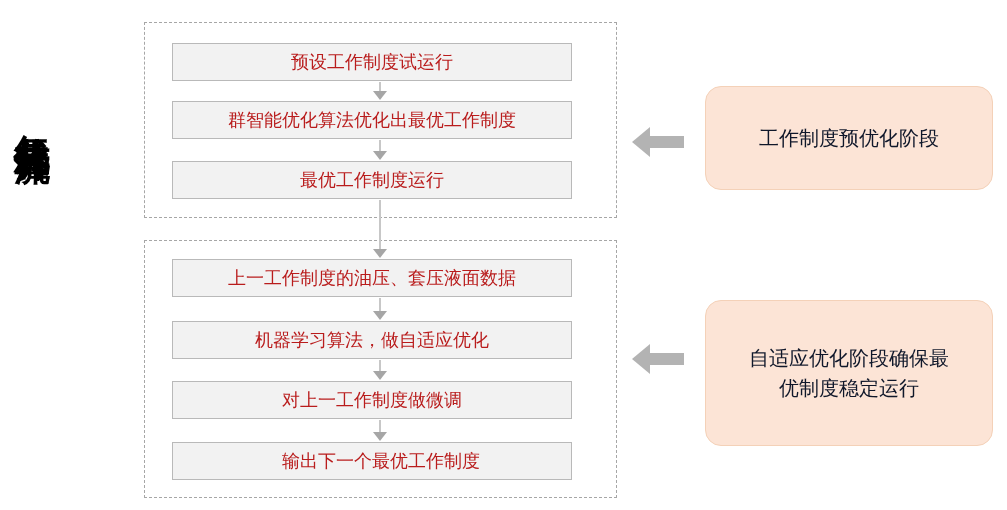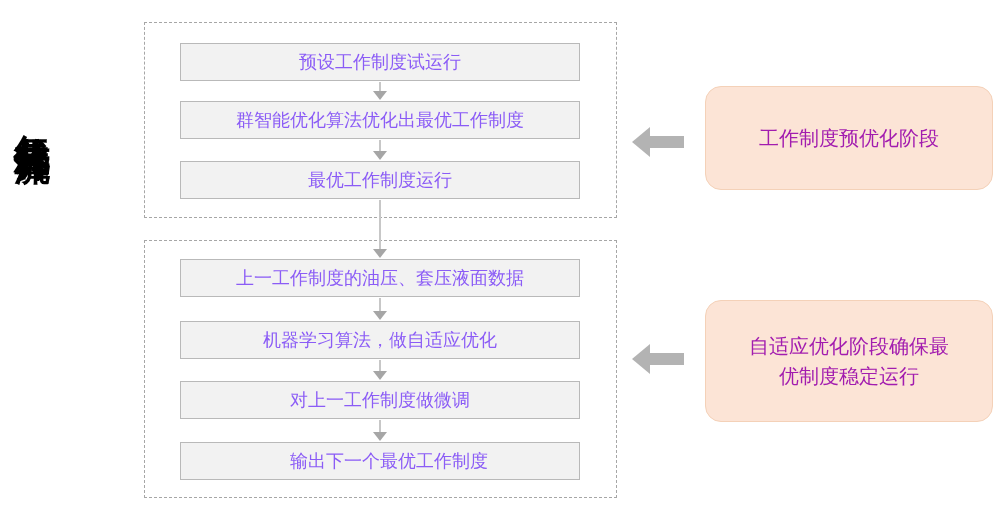--- a/index.html
+++ b/index.html
@@ -20,24 +20,24 @@
   
   .stage {
     position: absolute; left: 144px; width: 473px;
     border: 1px dashed #a6a6a6; background: transparent;
   }
   .stage--1 { top: 22px;  height: 196px; }
   .stage--2 { top: 240px; height: 258px; }
 
   
   .step {
-    position: absolute; left: 180px; width: 400px; height: 38px;
+    position: absolute; left: 172px; width: 400px; height: 38px;
     background: #f2f2f2; border: 1px solid #b9b9b9;
     display: flex; align-items: center; justify-content: center;
-    font-size: 18px; color: #8b5cf6; white-space: nowrap;
+    font-size: 18px; color: #b91c1c; white-space: nowrap;
   }
   .step--s1a { top: 43px; }
   .step--s1b { top: 101px; }
   .step--s1c { top: 161px; }
   .step--s2a { top: 259px; text-align: right; }
   .step--s2b { top: 321px; text-align: center; }
   .step--s2c { top: 381px; }
   .step--s2d { top: 442px; padding-left: 18px; }
 
   
@@ -71,24 +71,24 @@
   .block-arrow .bar {
     position: absolute; left: 18px; top: 9px; width: 34px; height: 12px;
     background: #b3b3b3;
   }
 
   
   .callout {
     position: absolute; left: 705px; width: 288px;
     background: #fce4d6; border: 1px solid #f4d1b8; border-radius: 16px;
     display: flex; align-items: center; justify-content: center;
-    font-size: 20px; color: #a21caf; text-align: center; line-height: 30px;
+    font-size: 20px; color: #0f172a; text-align: center; line-height: 30px;
   }
   .callout--1 { top: 86px;  height: 104px; }
-  .callout--2 { top: 300px; height: 122px; }
+  .callout--2 { top: 300px; height: 146px; }
 </style>
 </head>
 <body>
 
 <div class="vtitle">气井优化计算流程</div>
 
 <div class="stage stage--1"></div>
 
 <div class="stage stage--2"></div>
 

